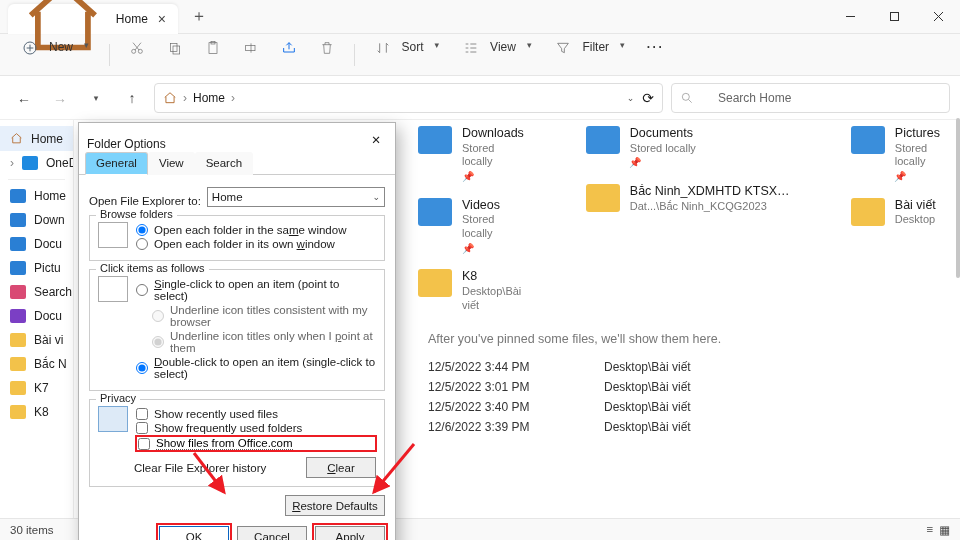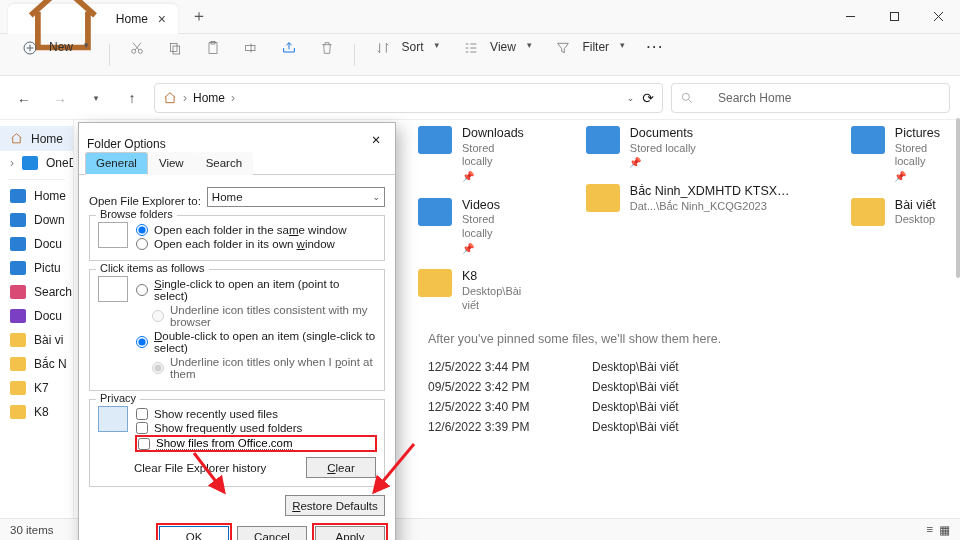--- a/index.html
+++ b/index.html
@@ -42,21 +42,21 @@
   .fcol { display: flex; flex-direction: column; gap: 14px; }
   .fitem { display: flex; gap: 10px; align-items: flex-start; }
   .fico { width: 34px; height: 28px; border-radius: 3px; flex-shrink: 0; }
   .fmeta { display: flex; flex-direction: column; line-height: 1.25; }
   .fmeta .s { color: #777; font-size: 11px; }
   .pin { color: #888; font-size: 10px; margin-top: 2px; }
   .ftitle { font-size: 12.5px; max-width: 160px; white-space: nowrap; overflow: hidden; text-overflow: ellipsis; }
 
   .centerhint { color: #777; font-size: 12.5px; text-align: left; padding-left: 10px; margin: 20px 0 14px 0; }
 
-  .recent { display: grid; grid-template-columns: 150px 220px; gap: 6px 14px; font-size: 12px; color: #333; padding-left: 10px; }
+  .recent { display: grid; grid-template-columns: 150px 220px; gap: 6px 26px; font-size: 12px; color: #333; padding-left: 10px; }
 
   
   .status { position: absolute; bottom: 0; left: 0; right: 0; height: 22px; background: #f9f9f9; border-top: 1px solid #e6e6e6; display: flex; align-items: center; padding: 0 10px; font-size: 11.5px; color: #444; }
   .viewmode { margin-left: auto; display:flex; gap:6px; }
 
   
   .dialog { position: absolute; left: 78px; top: 122px; width: 318px; background: #fff; border: 1px solid #b3b3b3; box-shadow: 4px 6px 16px rgba(0,0,0,.28); z-index: 50; font-size: 11.5px; }
   .dlg-title { height: 28px; display: flex; align-items: flex-end; padding: 0 8px; }
   .dlg-title span { font-size: 12px; }
   .dlg-close { margin-left: auto; width: 22px; height: 22px; display: flex; align-items: center; justify-content: center; }
@@ -335,21 +335,21 @@
             </div>
           </div>
       </div>
     </div>
 
     <div class="centerhint" style="padding-left:340px;">After you've pinned some files, we'll show them here.</div>
 
     <div class="recent" style="padding-left:340px;">
       <span>12/5/2022 3:44 PM</span>
         <span>Desktop\Bài viết</span>
-      <span>09/5/2022 3:42 PM</span>
+      <span>12/5/2022 3:01 PM</span>
         <span>Desktop\Bài viết</span>
       <span>12/5/2022 3:40 PM</span>
         <span>Desktop\Bài viết</span>
       <span>12/6/2022 3:39 PM</span>
         <span>Desktop\Bài viết</span>
     </div>
   </div>
 </div>
 
 <div class="scrollind"></div>
@@ -404,27 +404,27 @@
         <div class="gpict"></div>
         <div class="groupcol">
           <label class="radio">
               <input type="radio" style="">
               <span><span class="u">S</span>ingle-click to open an item (point to select)</span>
             </label>
           <label class="radio sub">
               <input type="radio" disabled="" style="">
               <span>Underline icon titles consistent with my browser</span>
             </label>
+          <label class="radio sub">
+              <input type="radio" disabled="" checked="" style="">
+              <span>Underline icon titles only when I <span class="u">p</span>oint at them</span>
+            </label>
           <label class="radio">
               <input type="radio" checked="" style="">
               <span><span class="u">D</span>ouble-click to open an item (single-click to select)</span>
-            </label>
-          <label class="radio sub">
-              <input type="radio" disabled="" checked="" style="">
-              <span>Underline icon titles only when I <span class="u">p</span>oint at them</span>
             </label>
         </div>
       </div>
     </div>
 
     <div class="group">
       <div class="legend">Privacy</div>
       <div class="grouprow">
         <div class="gpict" style="background:#ddeaf7;border-color:#7aa9d6"></div>
         <div class="groupcol">

